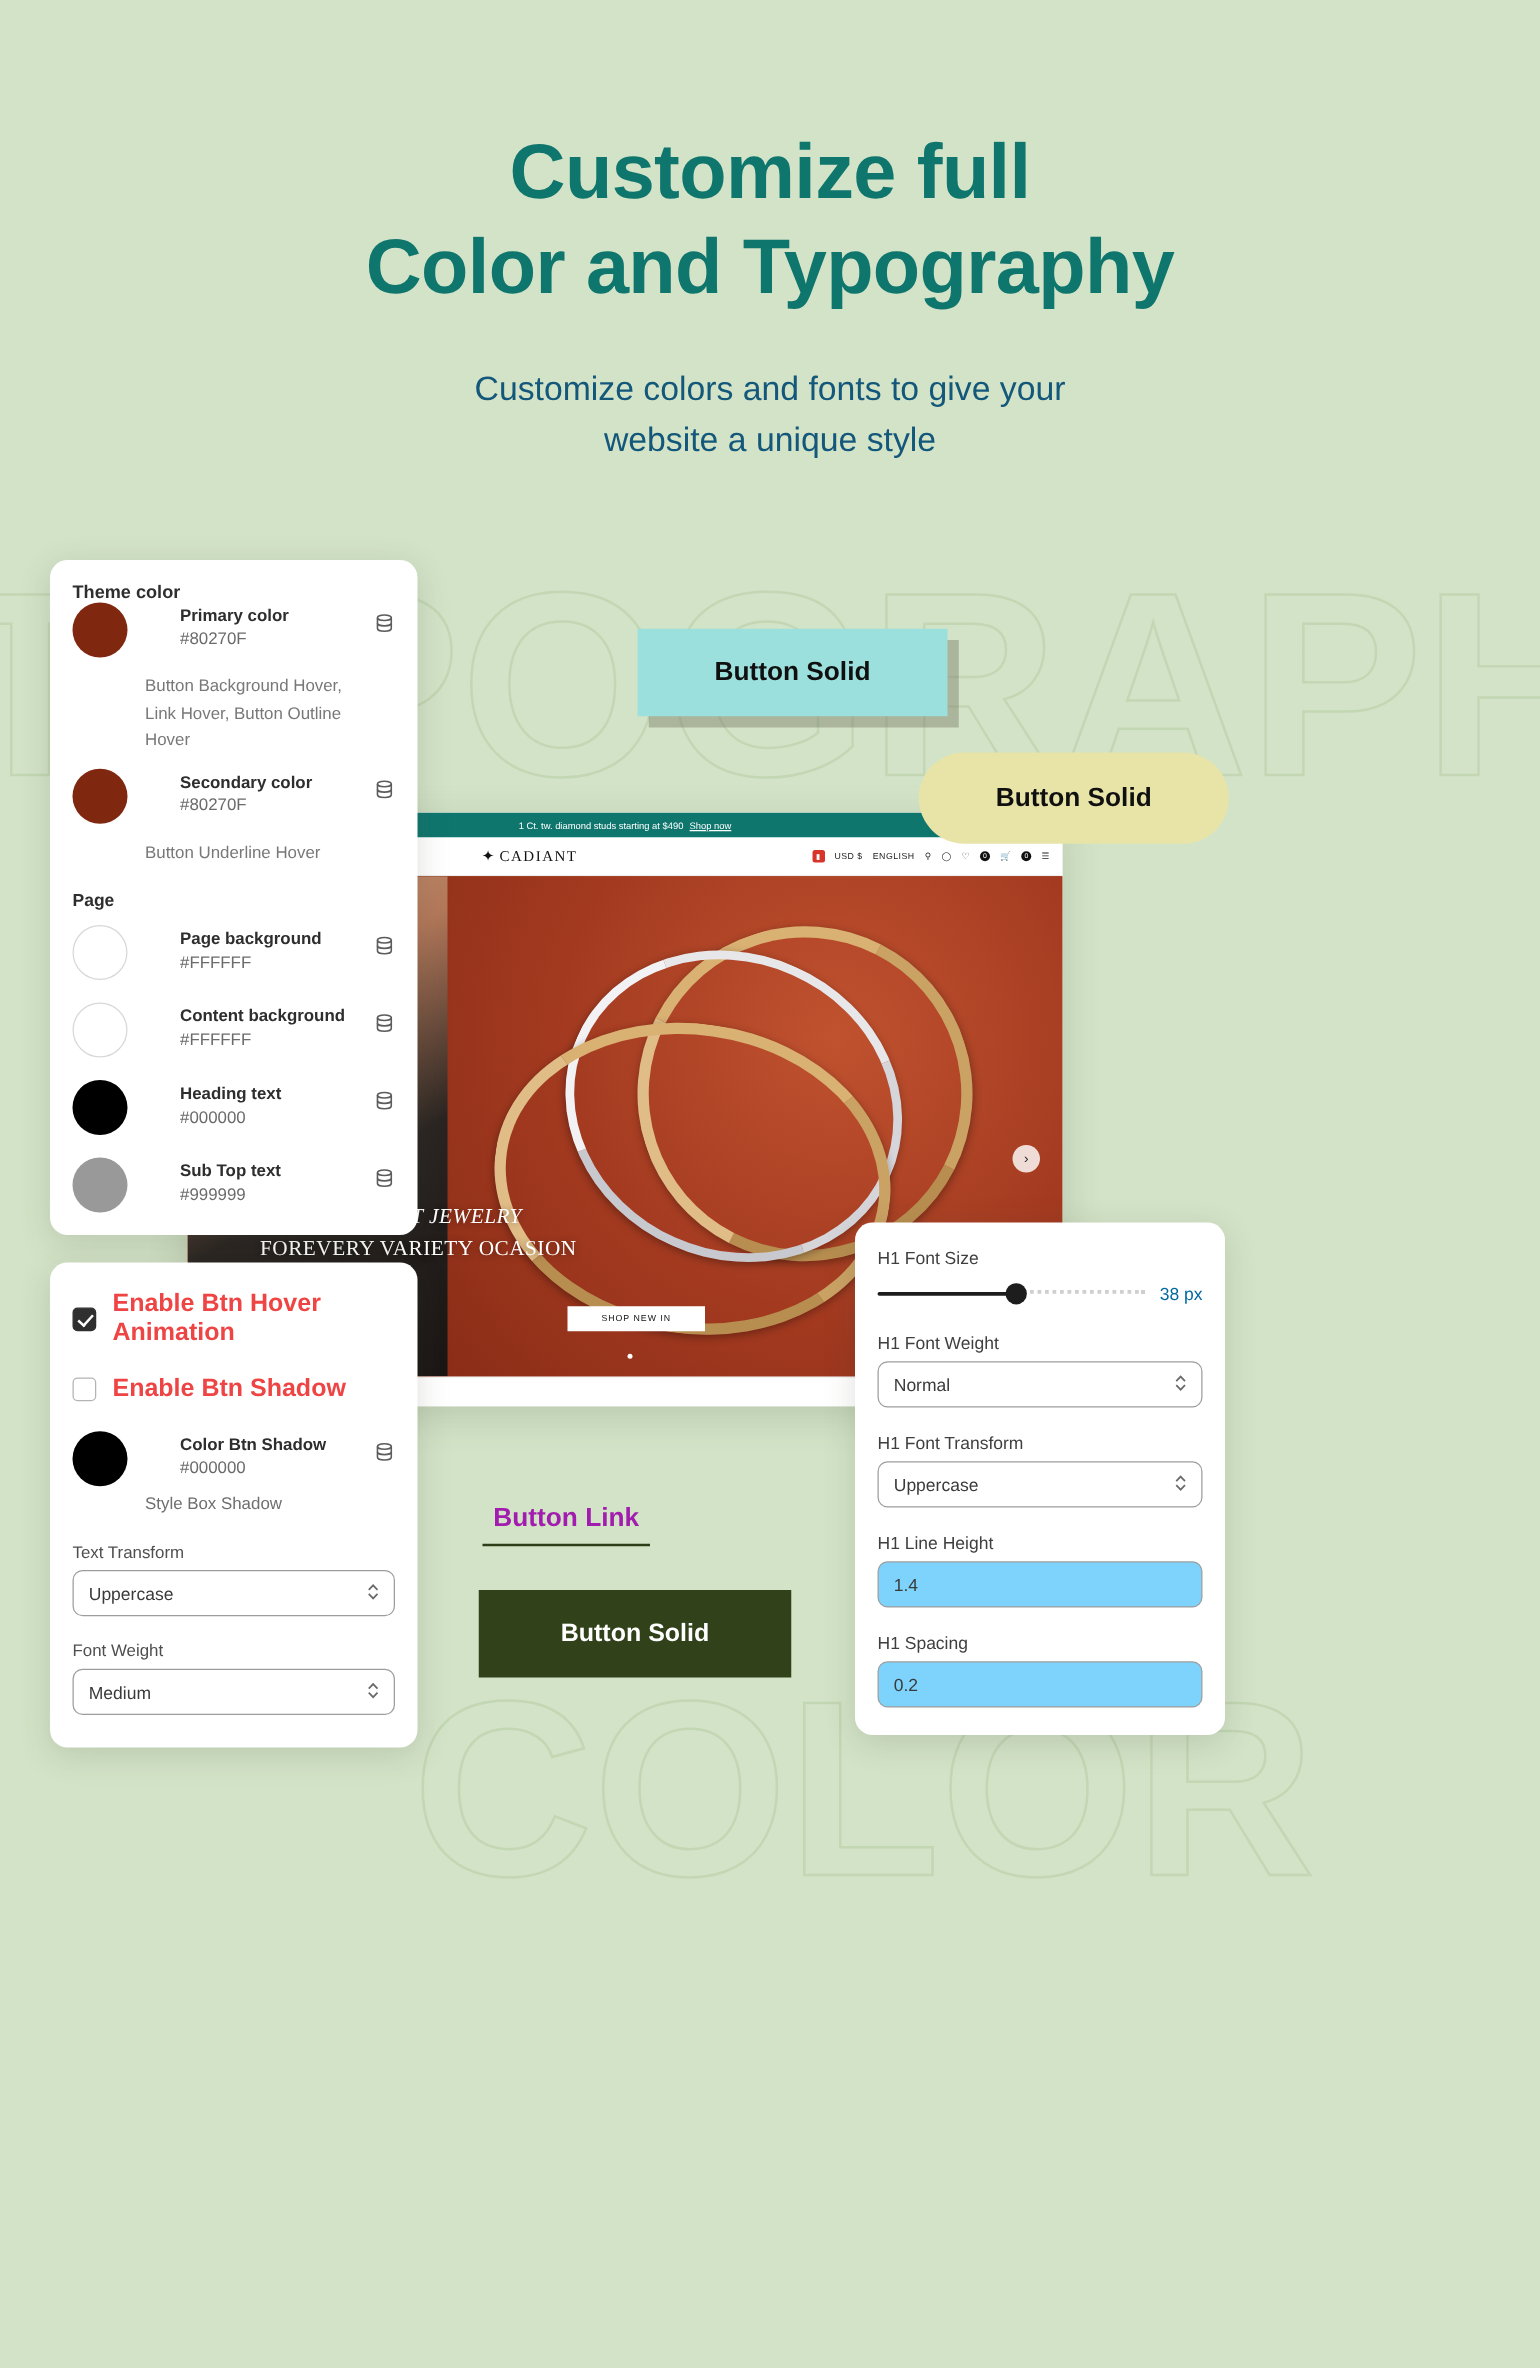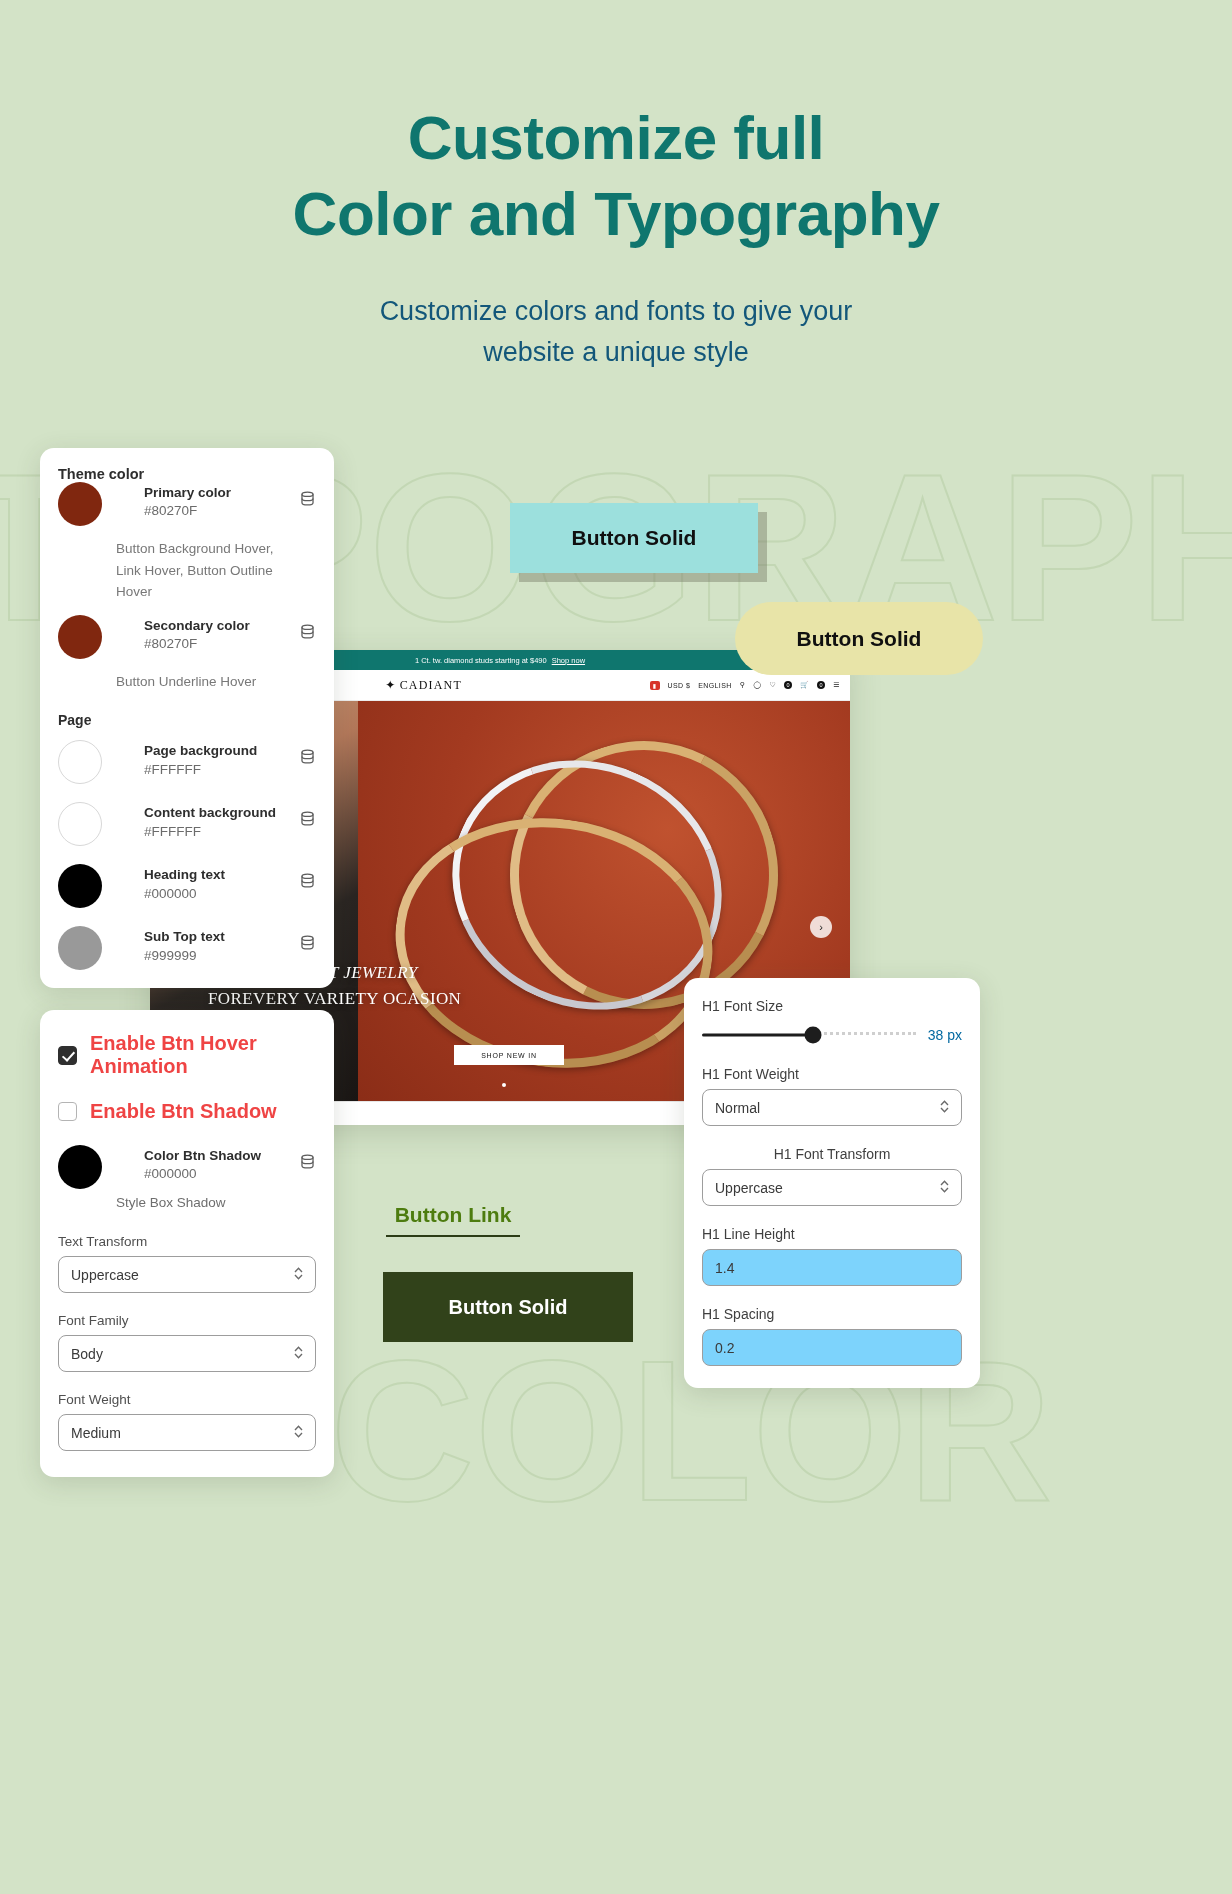--- a/index.html
+++ b/index.html
@@ -281,21 +281,21 @@
     left: 735px; top: 602px;
     width: 248px; height: 73px;
     background: #e8e4a8;
     color: #101010;
     font-size: 21px;
     border-radius: 38px;
   }
   #btn-link {
     left: 386px; top: 1195px;
     width: 134px; height: 40px;
-    color: #4d7c0f;
+    color: #a21caf;
     font-size: 21px;
     border-bottom: 2px solid #2c3d17;
     background: transparent;
   }
   #btn-solid-green {
     left: 383px; top: 1272px;
     width: 250px; height: 70px;
     background: #31421a;
     color: #ffffff;
     font-size: 20px;
@@ -645,32 +645,20 @@
       <span>Uppercase</span>
       <span class="chev">
         <svg width="11" height="16" viewBox="0 0 11 16" fill="none" stroke="#6a6a6a" stroke-width="1.4">
           <path d="M2 6.4 5.5 2.8 9 6.4"></path>
             <path d="M2 9.6 5.5 13.2 9 9.6"></path>
         </svg>
       </span>
     </div>
   </div>
 
-  <div class="field" style="margin-top:20px;">
-    <div class="field-label">Font Family</div>
-    <div class="select">
-      <span>Body</span>
-      <span class="chev">
-        <svg width="11" height="16" viewBox="0 0 11 16" fill="none" stroke="#6a6a6a" stroke-width="1.4">
-          <path d="M2 6.4 5.5 2.8 9 6.4"></path>
-            <path d="M2 9.6 5.5 13.2 9 9.6"></path>
-        </svg>
-      </span>
-    </div>
-  </div>
 
   <div class="field" style="margin-top:20px;">
     <div class="field-label">Font Weight</div>
     <div class="select">
       <span>Medium</span>
       <span class="chev">
         <svg width="11" height="16" viewBox="0 0 11 16" fill="none" stroke="#6a6a6a" stroke-width="1.4">
           <path d="M2 6.4 5.5 2.8 9 6.4"></path>
             <path d="M2 9.6 5.5 13.2 9 9.6"></path>
         </svg>
@@ -699,21 +687,21 @@
       <span class="chev">
         <svg width="11" height="16" viewBox="0 0 11 16" fill="none" stroke="#6a6a6a" stroke-width="1.4">
           <path d="M2 6.4 5.5 2.8 9 6.4"></path>
             <path d="M2 9.6 5.5 13.2 9 9.6"></path>
         </svg>
       </span>
     </div>
   </div>
 
   <div class="field" style="margin-top:20px;">
-    <div class="field-label" style="font-size:14px;color:#3f3f3f;text-align:center;">H1 Font Transform</div>
+    <div class="field-label" style="font-size:14px;color:#3f3f3f;">H1 Font Transform</div>
     <div class="select">
       <span>Uppercase</span>
       <span class="chev">
         <svg width="11" height="16" viewBox="0 0 11 16" fill="none" stroke="#6a6a6a" stroke-width="1.4">
           <path d="M2 6.4 5.5 2.8 9 6.4"></path>
             <path d="M2 9.6 5.5 13.2 9 9.6"></path>
         </svg>
       </span>
     </div>
   </div>

